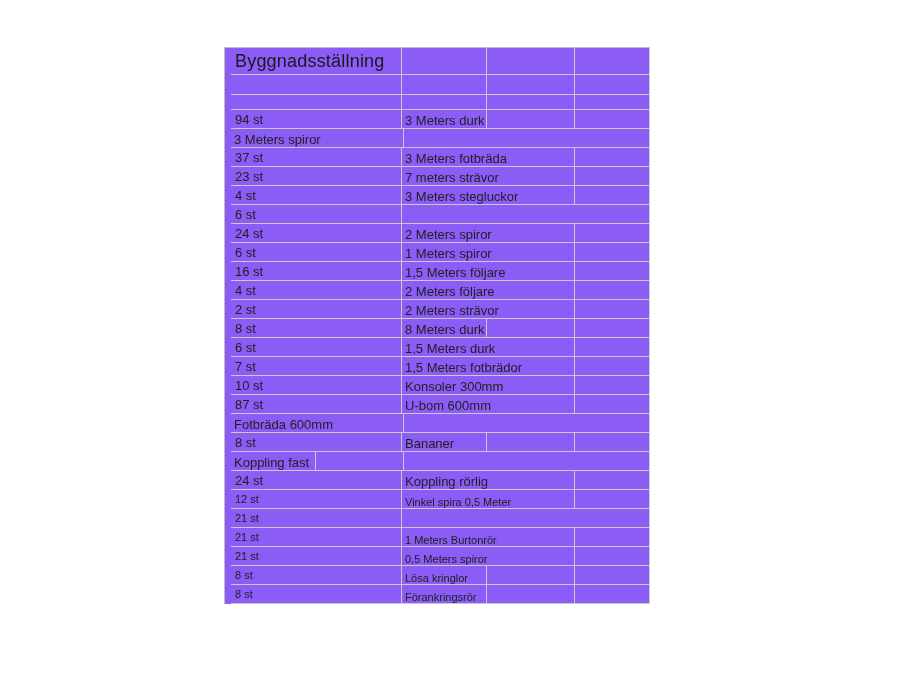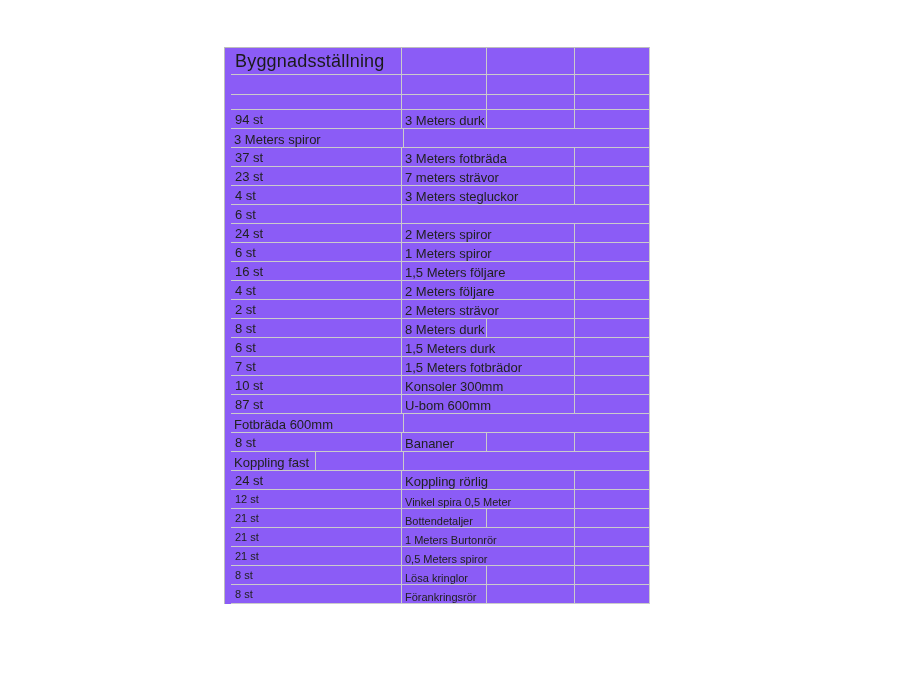--- a/index.html
+++ b/index.html
@@ -252,25 +252,20 @@
         </div>
         <div class="row data-row small">
           <div class="cell-a">12 st</div>
           <div class="desc-area">
             <span class="desc">Vinkel spira 0,5 Meter</span>
             <i class="vb vb2"></i>
           </div>
         </div>
         <div class="row data-row small">
           <div class="cell-a">21 st</div>
-          <div class="desc-area">
-            <span class="desc">Bottendetaljer</span>
-            <i class="vb vb1"></i>
-            <i class="vb vb2"></i>
-          </div>
         </div>
         <div class="row data-row small">
           <div class="cell-a">21 st</div>
           <div class="desc-area">
             <span class="desc">1 Meters Burtonrör</span>
             <i class="vb vb2"></i>
           </div>
         </div>
         <div class="row data-row small">
           <div class="cell-a">21 st</div>

